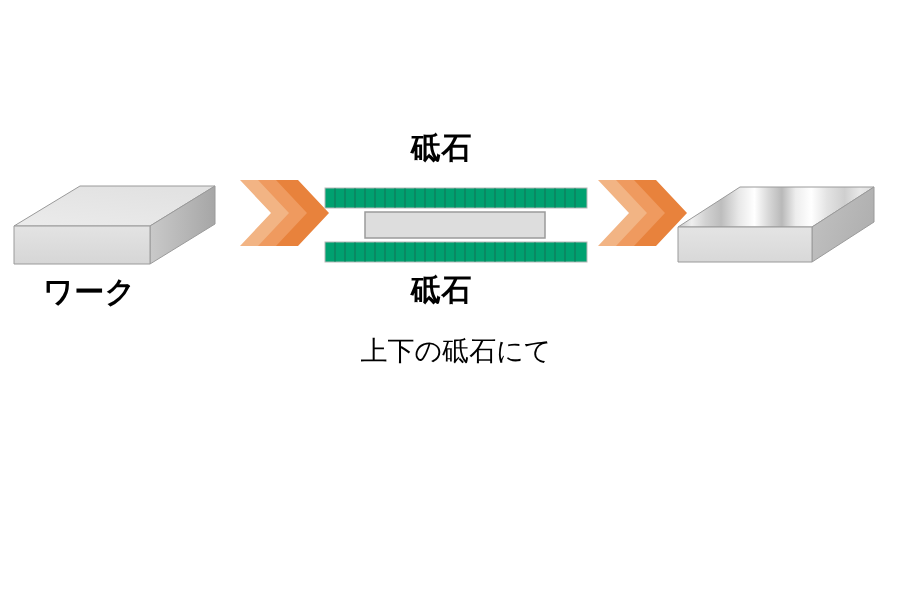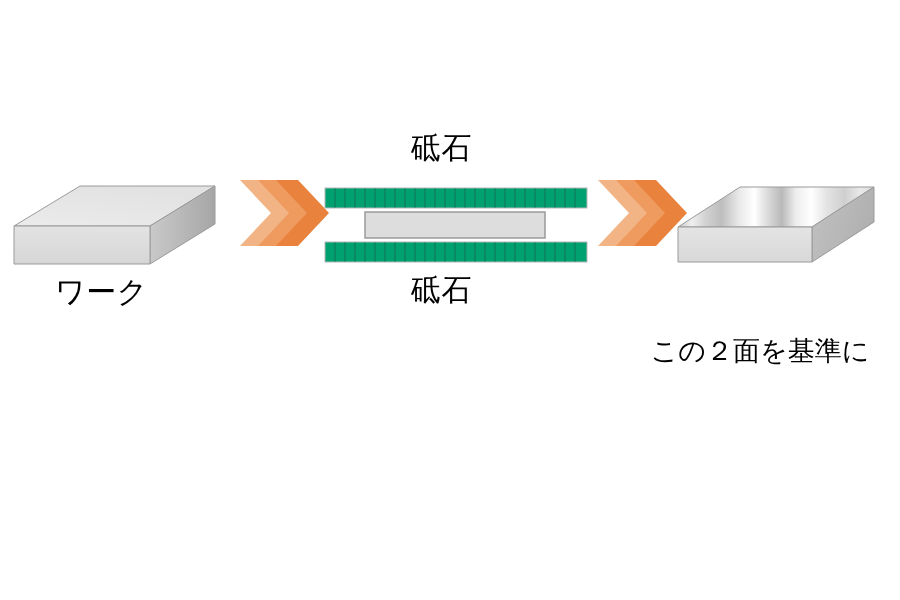--- a/index.html
+++ b/index.html
@@ -19,21 +19,21 @@
   .stage {
     position: absolute;
     left: 0; top: 0;
     width: 900px;
     height: 600px;
   }
 
   
   .label-bold {
     position: absolute;
-    font-weight: normal;
+    font-weight: bold;
     font-size: 30px;
     line-height: 1;
     letter-spacing: 0.5px;
     white-space: nowrap;
     color: #000;
   }
 
   .caption {
     position: absolute;
     font-size: 27px;
@@ -191,26 +191,26 @@
     <g>
 
       <polygon points="678,227 740,187 874,187 812,227" fill="url(#gradPolishTop)" stroke="#9a9a9a" stroke-width="1"></polygon>
 
       <polygon points="812,227 874,187 874,222 812,262" fill="url(#gradPolishSide)" stroke="#9a9a9a" stroke-width="1"></polygon>
 
       <polygon points="678,227 812,227 812,262 678,262" fill="url(#gradPolishFront)" stroke="#9a9a9a" stroke-width="1"></polygon>
     </g>
   </svg>
 
-  <div class="label-bold" style="left:55px; top:277px;">ワーク</div>
+  <div class="label-bold" style="left:43px; top:277px;">ワーク</div>
 
   <div class="label-bold" style="left:411px; top:133px;">砥石</div>
 
   <div class="label-bold" style="left:411px; top:275px;">砥石</div>
 
   <div class="caption" style="left:306px; top:334px; width:300px;">
+    <span class="cline">上下の砥石にて</span>
   </div>
 
   <div class="caption" style="left:625px; top:334px; width:270px;">
-    <span class="cline">この２面を基準に</span>
   </div>
 
 </div>
 
 </body></html>

